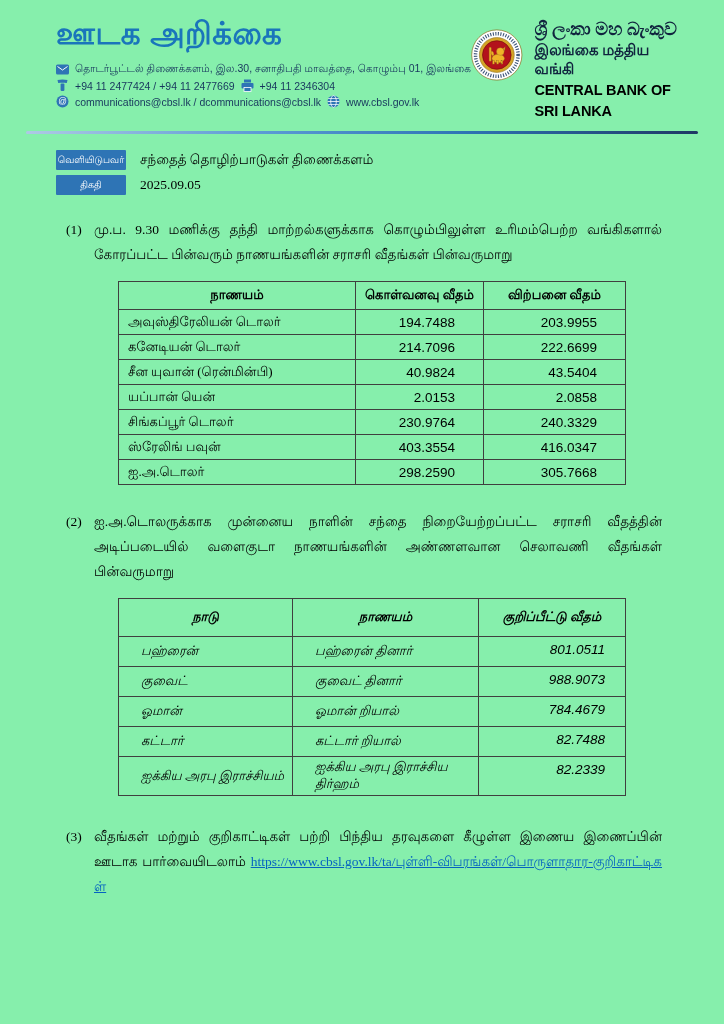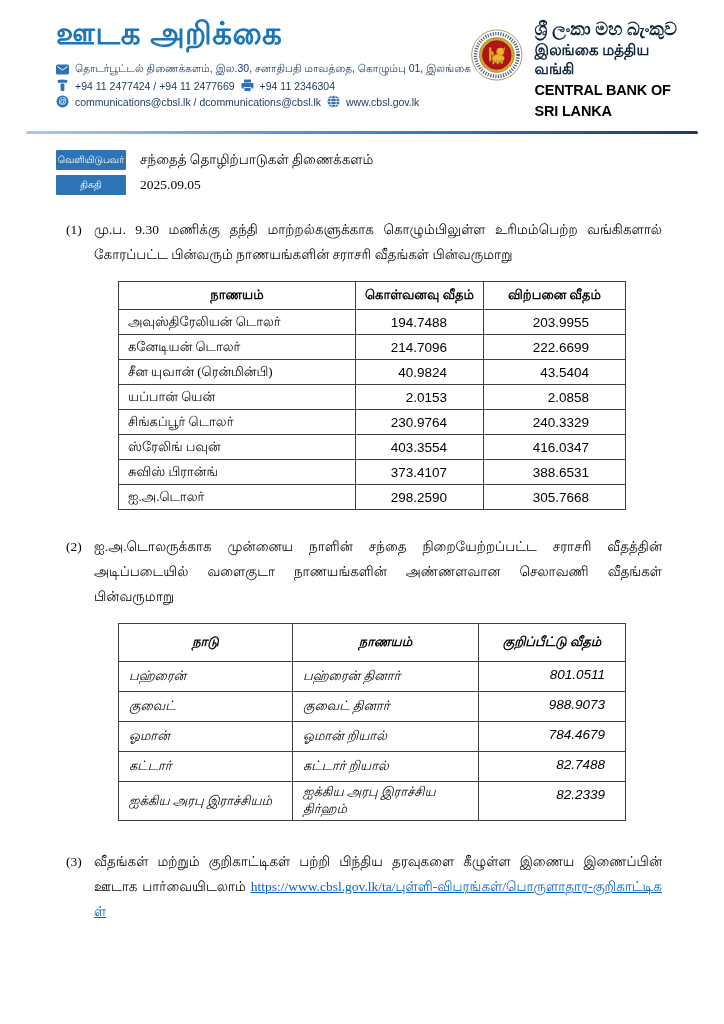--- a/index.html
+++ b/index.html
@@ -1,18 +1,18 @@
 <!DOCTYPE html>
 <html><head>
 <meta charset="utf-8">
 <style>
   * { margin:0; padding:0; box-sizing:border-box; }
   html,body { background:#e8e8e8; }
   .page {
-    width:724px; height:1024px; margin:0 auto; background:#ffffff;
+    width:724px; height:1024px; margin:0 auto; background:#86efac;
     position:relative; font-family:"Liberation Serif", serif; color:#000;
     overflow:hidden;
   }
   
   .letterhead { display:flex; justify-content:space-between; padding:14px 28px 0 56px; }
   .lh-left { padding-top:2px; }
   .mr-title {
     font-family:"Liberation Sans", sans-serif; font-weight:bold;
     font-size:31px; color:#1a75bb; letter-spacing:0.5px; margin-bottom:6px;
   }
@@ -51,27 +51,27 @@
   .link { color:#0563c1; text-decoration:underline; word-break:break-all; }
   
   table { border-collapse:collapse; margin:14px 0 0 118px; table-layout:fixed; }
   th, td { border:1px solid #3f3f3f; font-size:13px; vertical-align:middle; }
   th { font-weight:600; text-align:center; }
   .t1 { width:507px; }
   .t1 col:nth-child(1){ width:237px; } .t1 col:nth-child(2){ width:128px; } .t1 col:nth-child(3){ width:142px; }
   .t1 th { height:28px; }
   .t1 td { height:25px; padding:1px 6px 1px 9px; }
   .t1 td:nth-child(2), .t1 td:nth-child(3){
-    text-align:right; padding-right:36px;
+    text-align:right; padding-right:28px;
     font-family:"Liberation Sans", sans-serif; font-size:13.5px;
   }
   .t2 { width:507px;font-style:italic; }
   .t2 col:nth-child(1){ width:174px; } .t2 col:nth-child(2){ width:186px; } .t2 col:nth-child(3){ width:147px; }
   .t2 th { height:38px; }
-  .t2 td { height:30px; padding:2px 6px 2px 10px; }
+  .t2 td { height:30px; padding:2px 6px 2px 22px; }
   .t2 td:nth-child(3){
     text-align:right; padding-right:20px; vertical-align:top; padding-top:5px;
     font-family:"Liberation Sans", sans-serif; font-size:13.5px;
   }
 </style>
 </head>
 <body>
 
 <div class="page">
 
@@ -199,25 +199,20 @@
           <td>சிங்கப்பூர் டொலர்</td>
           <td>230.9764</td>
           <td>240.3329</td>
         </tr>
         <tr>
           <td>ஸ்ரேலிங் பவுன்</td>
           <td>403.3554</td>
           <td>416.0347</td>
         </tr>
         <tr>
-          <td>சுவிஸ் பிரான்ங்</td>
-          <td>373.4107</td>
-          <td>388.6531</td>
-        </tr>
-        <tr>
           <td>ஐ.அ.டொலர்</td>
           <td>298.2590</td>
           <td>305.7668</td>
         </tr>
       </tbody>
   </table>
 
   <div class="para p2">
     <span class="num">(2)</span>
     <div class="ptext">ஐ.அ.டொலருக்காக முன்னைய நாளின் சந்தை நிறையேற்றப்பட்ட சராசரி வீதத்தின் அடிப்படையில் வளைகுடா நாணயங்களின் அண்ணளவான செலாவணி வீதங்கள் பின்வருமாறு</div>

